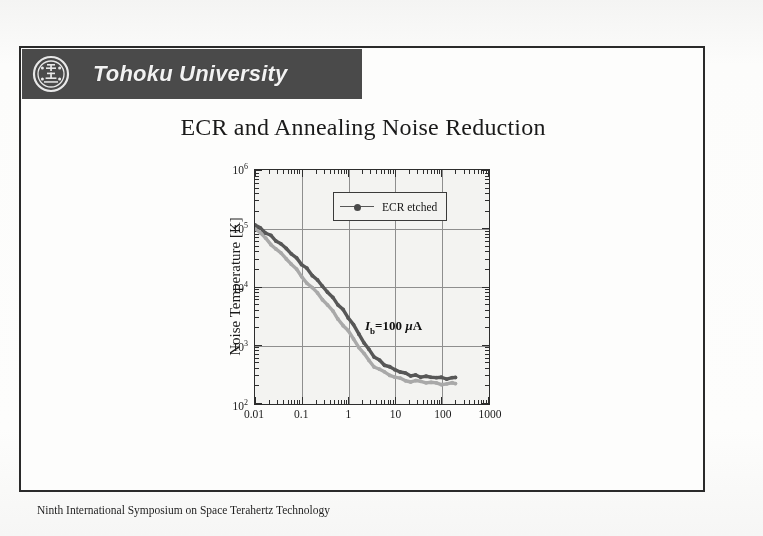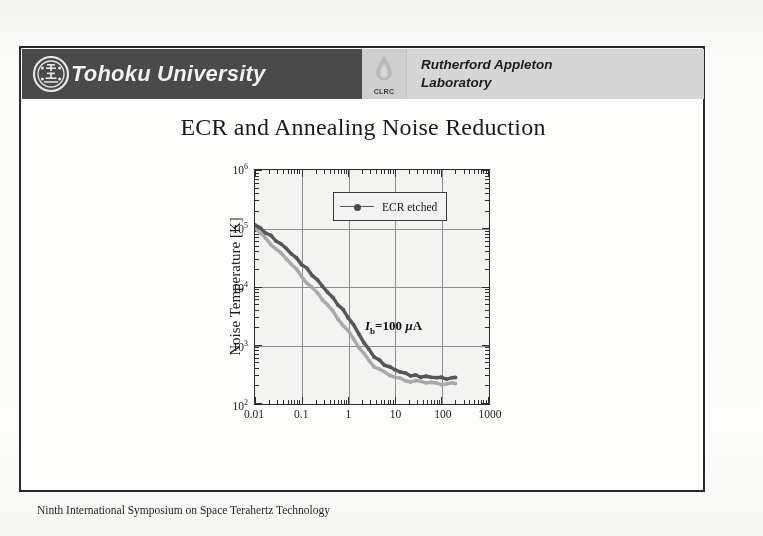--- a/index.html
+++ b/index.html
@@ -40,20 +40,21 @@
     width:40px;height:40px;margin-left:9px;
     position:relative;flex:0 0 auto;
   }
   .seal svg{display:block;}
   .univ-name{
     color:#f2f2f2;
     font-family:"Liberation Sans", sans-serif;
     font-style:italic;font-weight:bold;
     font-size:22px;
     letter-spacing:0.2px;
+    margin-left:22px;
     text-shadow:0 0 1px rgba(0,0,0,0.4);
     text-align:right;
   }
   .header-right{
     flex:1;
     background:#d6d6d6;
     display:flex;align-items:center;
   }
   .clrc-logo{
     width:44px;height:50px;
@@ -212,35 +213,20 @@
             <circle cx="11.4" cy="14" r="1.5"></circle>
             <circle cx="28.6" cy="14" r="1.5"></circle>
             <circle cx="11.4" cy="25" r="1.5"></circle>
             <circle cx="28.6" cy="25" r="1.5"></circle>
           </g>
         </svg>
       </div>
       <div class="univ-name">Tohoku University</div>
     </div>
 
-    <div class="header-right">
-      <div class="clrc-logo">
-        <div class="clrc-flame">
-          <svg width="26" height="30" viewBox="0 0 26 30">
-            <path d="M13 2 C9 9 6 12 6 18 a7 7 0 0 0 14 0 c0 -5 -3 -9 -7 -16 z" fill="#bdbdbd" stroke="#a8a8a8" stroke-width="0.8"></path>
-            <path d="M13 9 C11 13 9.5 15 9.5 18.5 a3.5 3.5 0 0 0 7 0 C16.5 15 15 13 13 9 z" fill="#d8d8d8"></path>
-          </svg>
-        </div>
-        <div class="clrc-text">CLRC</div>
-      </div>
-      <div class="ral-name">
-        <div>Rutherford Appleton</div>
-        <div>Laboratory</div>
-      </div>
-    </div>
   </div>
 
   <div class="slide-title">ECR and Annealing Noise Reduction</div>
 
   <div class="figure">
 
     <div class="yaxis-title">Noise Temperature [K]</div>
 
     <div class="ylabels">
       <span style="top:0%;">10<sup>6</sup></span>

